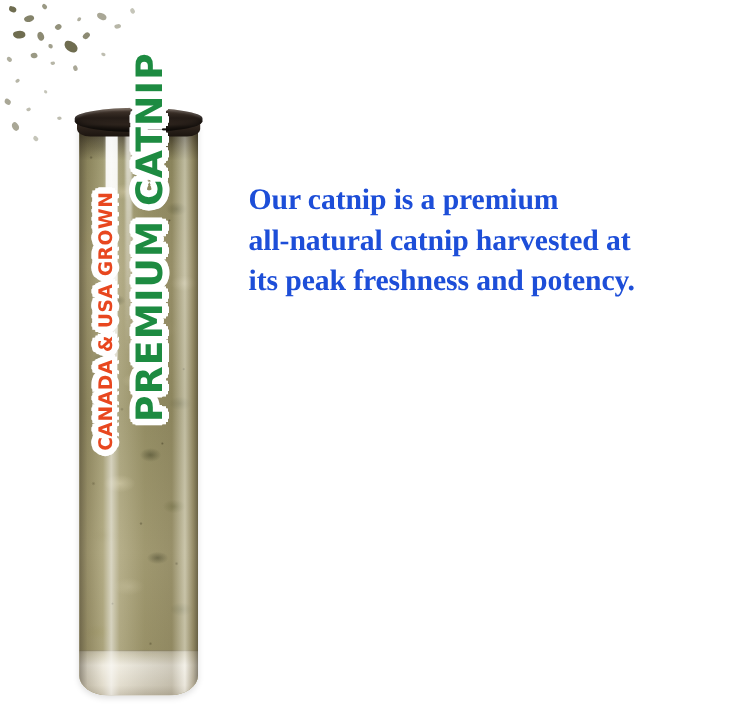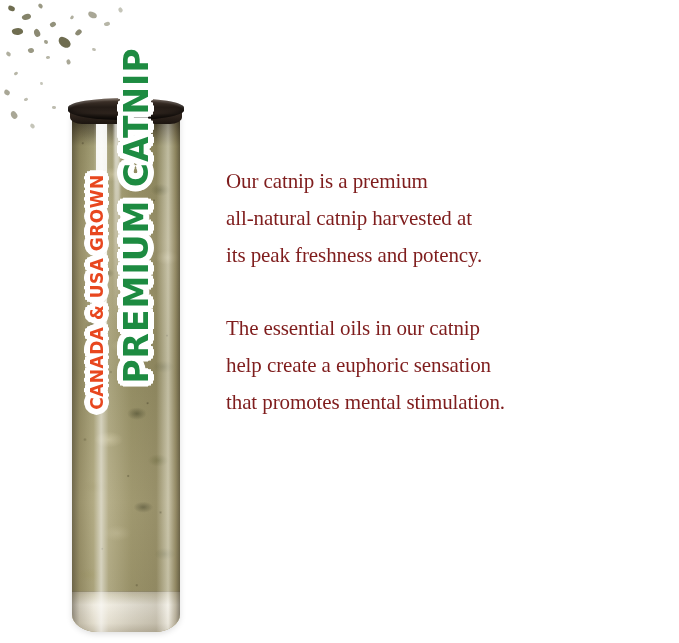--- a/index.html
+++ b/index.html
@@ -272,24 +272,24 @@
   }
 
   
   #copy {
     position: absolute;
     left: 226px;
     top: 163px;
     width: 452px;
   }
   .para {
-    color: #7f1d1d;
+    color: #1d4ed8;
     font-family: "Liberation Serif", "DejaVu Serif", serif;
-    font-weight: normal;
-    font-size: 21px;
+    font-weight: bold;
+    font-size: 27px;
     line-height: 37px;
     letter-spacing: -.1px;
     margin: 0 0 36px 0;
     white-space: pre-line;
   }
   .para:last-child { margin-bottom: 0; }
 </style>
 </head>
 <body>
 
@@ -345,18 +345,15 @@
       <div class="label-col" id="label-product-col">
         <span class="label-text" id="label-product">PREMIUM CATNIP</span>
       </div>
     </div>
   </div>
 
   <div id="copy">
     <p class="para">Our catnip is a premium
 all-natural catnip harvested at
 its peak freshness and potency.</p>
-    <p class="para">The essential oils in our catnip
-help create a euphoric sensation
-that promotes mental stimulation.</p>
   </div>
 
 </div>
 
 </body></html>

